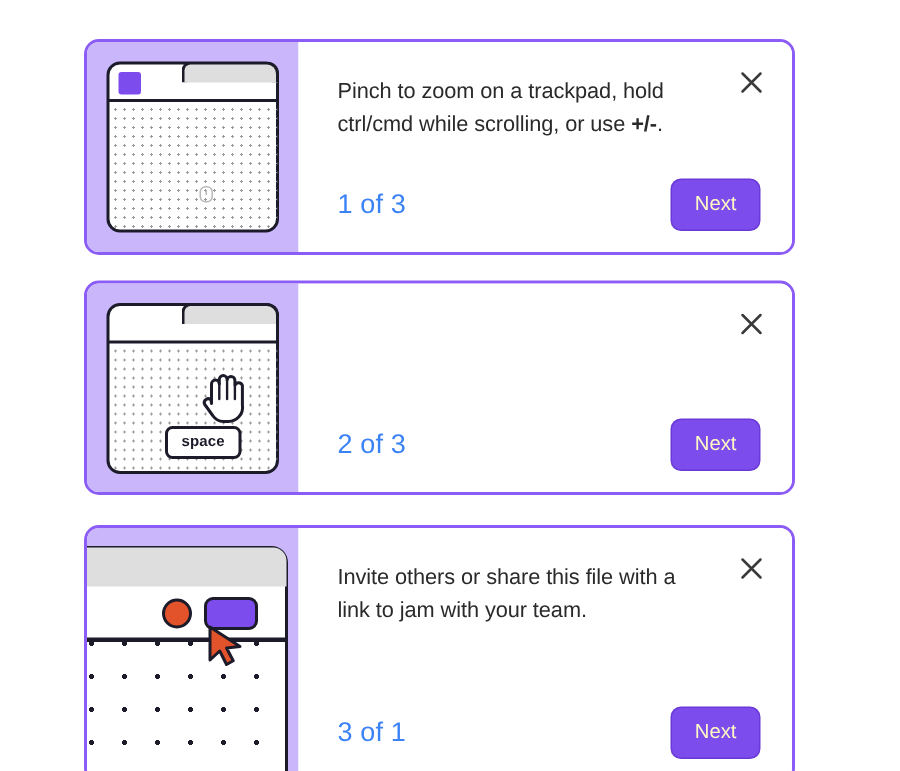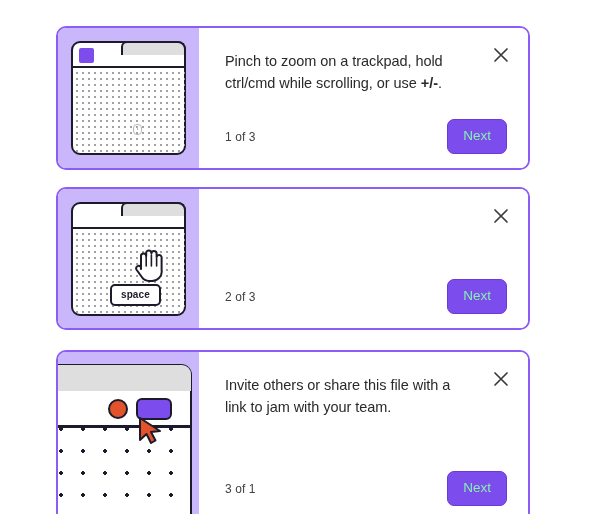--- a/index.html
+++ b/index.html
@@ -251,28 +251,28 @@
     position: absolute;
     left: 26px;
     right: 21px;
     bottom: 14px;
     display: flex;
     align-items: center;
     justify-content: space-between;
   }
 
   .step {
-    font-size: 12px;
-    color: #404040;
+    font-size: 18px;
+    color: #3b82f6;
     letter-spacing: 0.1px;
   }
 
   .next-btn {
     background: #7c4ced;
-    color: #86efac;
+    color: #fef9c3;
     border: 1.5px solid #6a3ad6;
     border-radius: 7px;
     font-family: "Liberation Sans", sans-serif;
     font-size: 13.5px;
     padding: 9px 15px 10px;
     cursor: pointer;
     line-height: 14px;
   }
 </style>
 </head>

